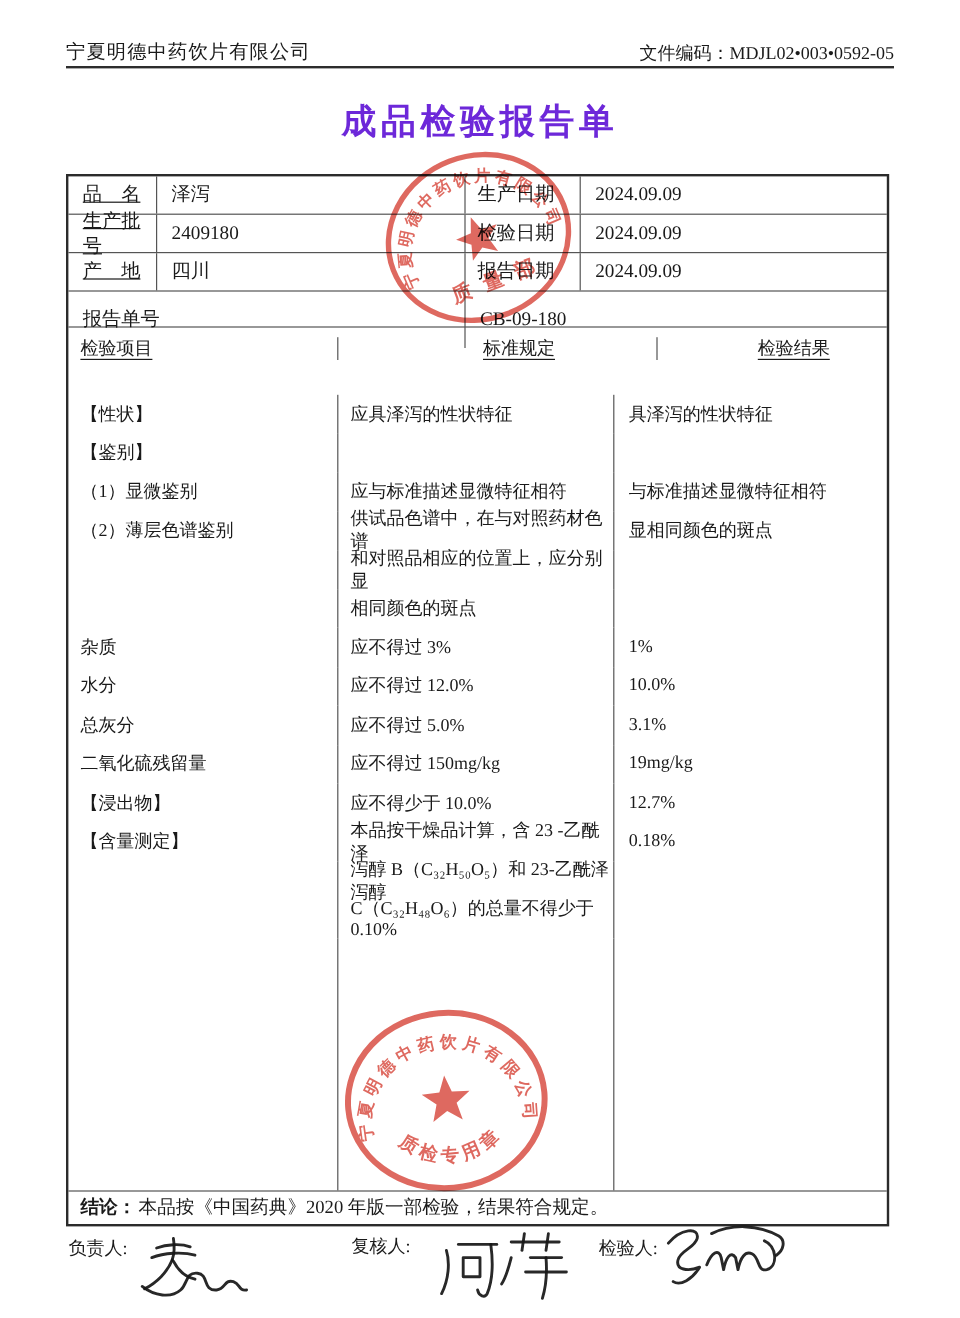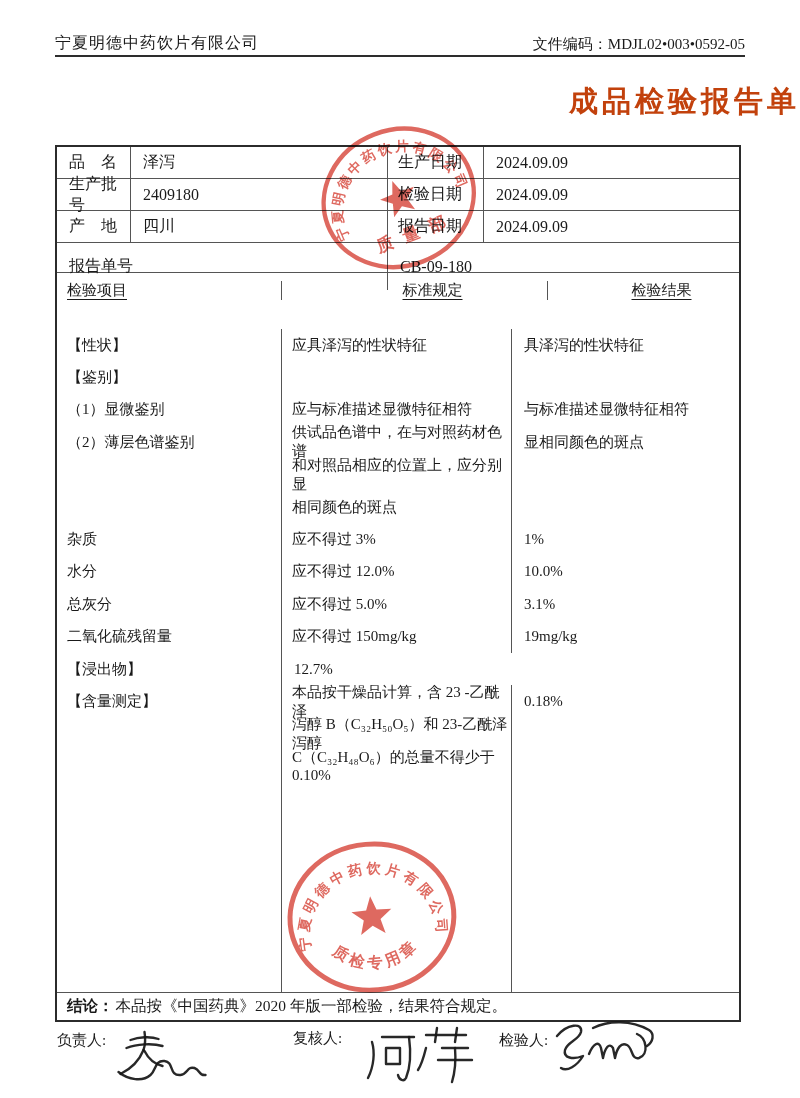--- a/index.html
+++ b/index.html
@@ -6,35 +6,35 @@
   html,body { background:#ffffff; }
   .page {
     position:relative; width:800px; height:1098px; background:#ffffff;
     font-family:"Liberation Serif","DejaVu Serif",serif; color:#1a1a1a;
     overflow:hidden;
   }
   
   .doc-company { position:absolute; left:55px; top:33px; font-size:16px; letter-spacing:1px; }
   .doc-filecode { position:absolute; right:55px; top:35px; font-size:15px; }
   .header-rule { position:absolute; left:55px; top:55px; width:690px; height:2px; background:#2d2d2d; }
-  .doc-title { position:absolute; left:0; top:82px; width:100%; text-align:right;
-    font-size:29px; font-weight:700; letter-spacing:4px; color:#c2410c; }
+  .doc-title { position:absolute; left:0; top:82px; width:100%; text-align:center;
+    font-size:29px; font-weight:700; letter-spacing:4px; color:#6d28d9; }
 
   
   .tbl { position:absolute; left:55px; top:145px; width:686px; height:877px;
     border:2px solid #2b2b2b; display:flex; flex-direction:column; }
 
   
   .info { height:126px; border-bottom:1px solid #555; }
   .irow { display:flex; height:31px; }
   .irow + .irow { border-top:1px solid #555; height:32px; }
   .irow.last { height:48px; }
   .ic { display:flex; align-items:center; font-size:16px; padding-left:12px; }
   .ic.bl { border-left:1px solid #555; }
-  .ic.w-lab1 { width:73px; padding-left:12px; }
+  .ic.w-lab1 { width:73px; padding-left:12px;text-decoration:underline; }
   .ic.w-val1 { width:257px; }
   .ic.w-lab2 { width:96px; padding-left:10px; }
   .ic.w-val2 { flex:1; }
   .ic.w-span1 { width:330px; }
   .ic.w-span2 { flex:1; }
 
   
   .bodysec { height:720px; border-bottom:1px solid #555; display:flex; flex-direction:column; }
   .brow { display:flex; height:32.4px; }
   .brow-h { height:56px; align-items:flex-start; padding-top:8px;gap:36px; }
@@ -157,20 +157,21 @@
           <div class="bc bc2">应不得过 5.0%</div>
           <div class="bc bc3">3.1%</div>
         </div>
       <div class="brow">
           <div class="bc bc1">二氧化硫残留量</div>
           <div class="bc bc2">应不得过 150mg/kg</div>
           <div class="bc bc3">19mg/kg</div>
         </div>
       <div class="brow">
           <div class="bc bc1">【浸出物】</div>
+          <div class="bc bc2">应不得少于 10.0%</div>
           <div class="bc bc3">12.7%</div>
         </div>
       <div class="brow">
           <div class="bc bc1">【含量测定】</div>
           <div class="bc bc2">本品按干燥品计算，含 23 -乙酰泽</div>
           <div class="bc bc3">0.18%</div>
         </div>
       <div class="brow">
           <div class="bc bc1"></div>
           <div class="bc bc2">泻醇 B（C₃₂H₅₀O₅）和 23-乙酰泽泻醇</div>

